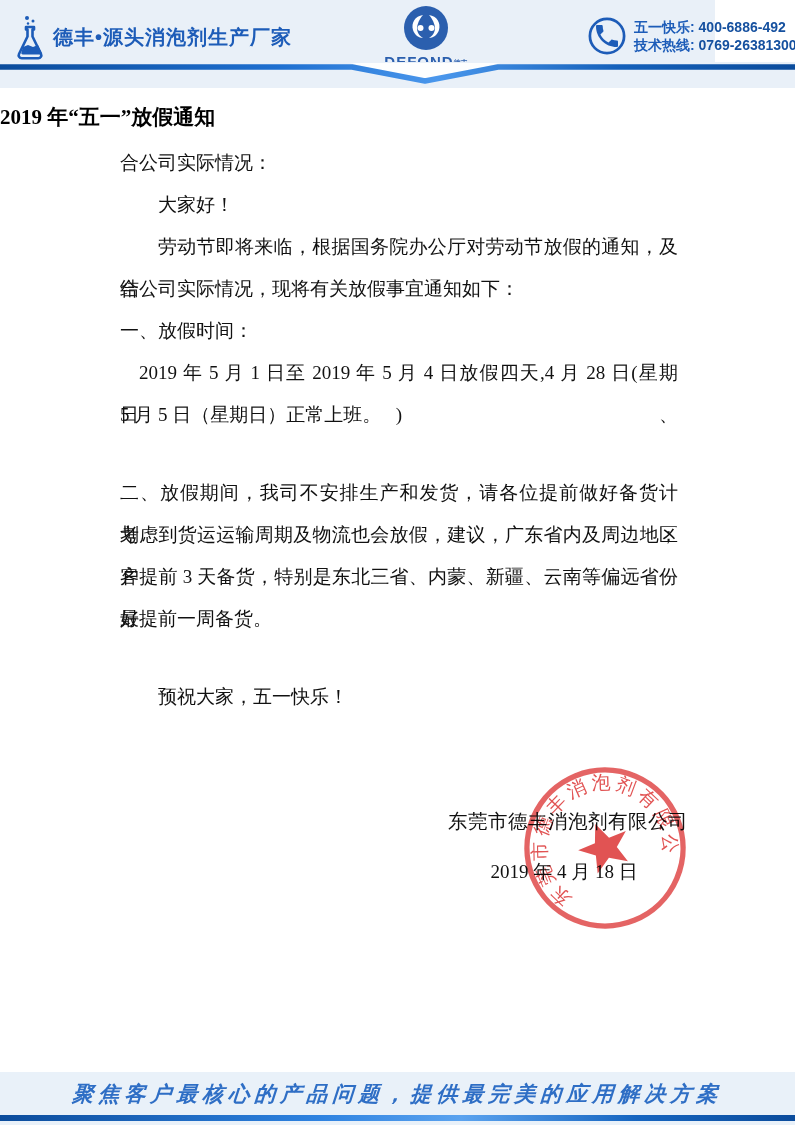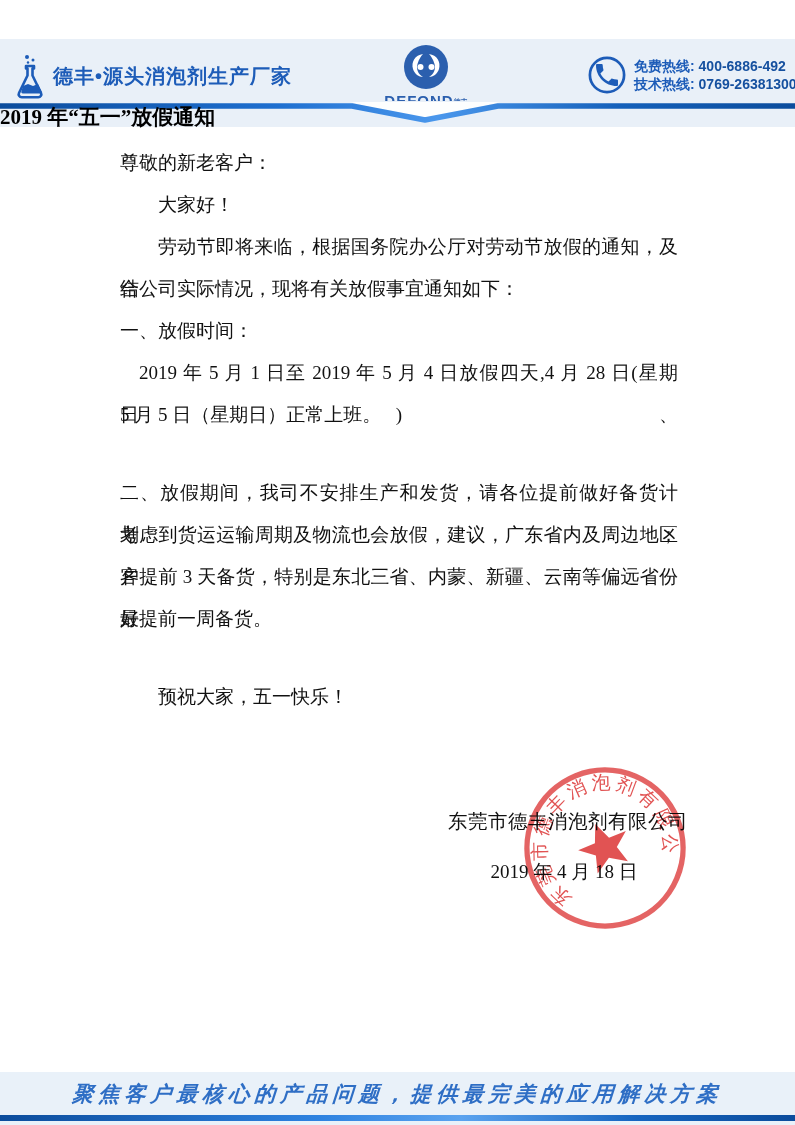--- a/index.html
+++ b/index.html
@@ -1,20 +1,20 @@
 <!DOCTYPE html>
 <html><head>
 <meta charset="utf-8">
 <style>
   html,body{margin:0;padding:0;background:#fff;}
   .page{position:relative;width:795px;height:1125px;background:#ffffff;overflow:hidden;
         font-family:"Liberation Serif","DejaVu Serif",serif;color:#111;}
 
   
-  .header{position:absolute;top:0;left:0;width:795px;height:88px;background:#e9f0f8;margin-top:39px;}
+  .header{position:absolute;top:0;left:0;width:715px;height:88px;background:#e9f0f8;}
   .h-left{position:absolute;left:14px;top:14px;display:flex;align-items:center;}
   .h-brand{font-family:"Liberation Sans","DejaVu Sans",sans-serif;font-weight:bold;
            font-size:20px;color:#1d5cb8;margin-left:7px;letter-spacing:1px;}
   .h-center{position:absolute;left:380px;top:5px;width:92px;text-align:center;}
   .h-logo-word{font-family:"Liberation Sans","DejaVu Sans",sans-serif;font-weight:bold;
                font-size:15px;color:#2b5fae;letter-spacing:1px;line-height:14px;}
   .h-logo-sub{font-size:7px;color:#2b5fae;vertical-align:2px;letter-spacing:0;}
   .h-right{position:absolute;left:588px;top:17px;display:flex;align-items:center;}
   .h-phone-lines{margin-left:8px;font-family:"Liberation Sans","DejaVu Sans",sans-serif;
                  font-weight:bold;font-size:14px;color:#1d5cb8;line-height:18px;white-space:nowrap;}
@@ -74,21 +74,21 @@
         <span>DEFOND</span><span class="h-logo-sub">德丰</span>
       </div>
     </div>
 
     <div class="h-right">
       <svg width="38" height="38" viewBox="0 0 28 28">
         <circle cx="14" cy="14" r="12.6" fill="none" stroke="#1d5cb8" stroke-width="2"></circle>
         <path transform="translate(3.2,3.2) scale(0.9)" fill="#1d5cb8" d="M6.6 10.8c1.4 2.8 3.8 5.1 6.6 6.6l2.2-2.2c.3-.3.7-.4 1-.2 1.1.4 2.3.6 3.6.6.6 0 1 .4 1 1V20c0 .6-.4 1-1 1C10.6 21 3 13.4 3 4c0-.6.4-1 1-1h3.5c.6 0 1 .4 1 1 0 1.2.2 2.4.6 3.6.1.3 0 .7-.2 1l-2.3 2.2z"></path>
       </svg>
       <div class="h-phone-lines">
-        <div><span>免费热线:</span> <b>400-6886-492</b></div>
+        <div><span>五一快乐:</span> <b>400-6886-492</b></div>
         <div><span>技术热线:</span> <b>0769-26381300</b></div>
       </div>
     </div>
 
     <svg class="h-edge" width="795" height="26" viewBox="0 0 795 26">
       <defs>
         <linearGradient id="lg" x1="0" y1="0" x2="1" y2="0">
           <stop offset="0" stop-color="#0b4c9c"></stop>
           <stop offset="0.35" stop-color="#1e6fd0"></stop>
           <stop offset="0.55" stop-color="#4a97ec"></stop>
@@ -98,21 +98,21 @@
       </defs>
       <rect x="0" y="0" width="795" height="26" fill="#e9f0f8"></rect>
       <polygon points="350,1 500,1 425,20" fill="#fdfefe"></polygon>
       <path d="M0,5 H352 L425,19 L498,5 H795" fill="none" stroke="url(#lg)" stroke-width="5.5" stroke-linejoin="round"></path>
     </svg>
   </div>
 
   <div class="main">
     <h1 class="doc-title">2019 年“五一”放假通知</h1>
     <div class="doc-lines">
-        <div class="line" style="text-indent: 0em;">尊敬的新老客户：</div>
+        <div class="line" style="text-indent: 0em;">合公司实际情况：</div>
         <div class="line" style="text-indent: 2em;">大家好！</div>
         <div class="line just" style="text-indent: 2em;">劳动节即将来临，根据国务院办公厅对劳动节放假的通知，及结</div>
         <div class="line" style="text-indent: 0em;">合公司实际情况，现将有关放假事宜通知如下：</div>
         <div class="line" style="text-indent: 0em;">一、放假时间：</div>
         <div class="line just" style="text-indent: 1em;">2019 年 5 月 1 日至 2019 年 5 月 4 日放假四天,4 月 28 日(星期日)、</div>
         <div class="line" style="text-indent: 0em;">5 月 5 日（星期日）正常上班。</div>
         <div class="line gap" style="text-indent: 0em;"></div>
         <div class="line just" style="text-indent: 0em;">二、放假期间，我司不安排生产和发货，请各位提前做好备货计划；</div>
         <div class="line just" style="text-indent: 0em;">考虑到货运运输周期及物流也会放假，建议，广东省内及周边地区客</div>
         <div class="line just" style="text-indent: 0em;">户提前 3 天备货，特别是东北三省、内蒙、新疆、云南等偏远省份最</div>

